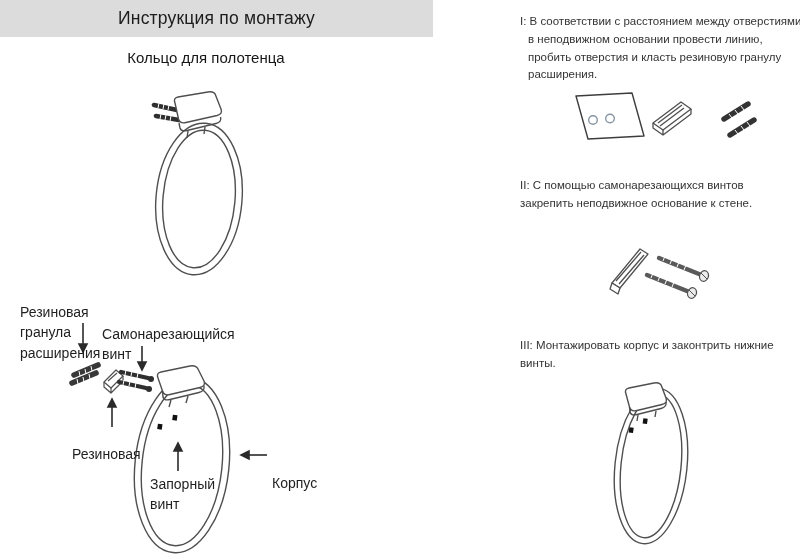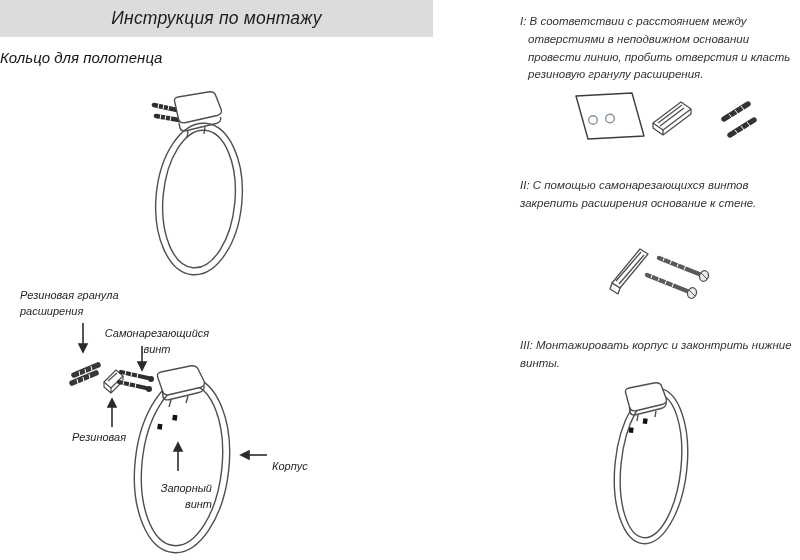--- a/index.html
+++ b/index.html
@@ -1,28 +1,28 @@
 <!DOCTYPE html>
 <html><head>
 <meta charset="utf-8">
 <style>
   html,body{margin:0;padding:0;}
   body{
     width:800px;height:560px;position:relative;overflow:hidden;
     background:#ffffff;color:#2e2e2e;
     font-family:"Liberation Sans", sans-serif;
   }
-  .abs{position:absolute;font-style:italic;}
+  .abs{position:absolute;}
   .band{
     left:0;top:0;width:433px;height:37px;background:#dcdcdc;
     display:flex;align-items:center;justify-content:center;
   }
   .title{font-size:17.5px;color:#1c1c1c;letter-spacing:.2px;}
-  .subtitle{left:0;top:49px;width:412px;text-align:left;font-size:15px;color:#161616;}
-  .lbl{font-size:11px;color:#1f1f1f;line-height:1.45;}
+  .subtitle{left:0;top:49px;width:412px;text-align:center;font-size:15px;color:#161616;}
+  .lbl{font-size:14px;color:#1f1f1f;line-height:1.45;margin-top:14px;}
   .step{font-size:11.5px;color:#333;line-height:1.55;}
   .hang{padding-left:8px;text-indent:-8px;}
   svg.art{position:absolute;overflow:visible;}
 </style>
 </head>
 <body>
 
 <div class="abs band">
   <span class="title">Инструкция по монтажу</span>
 </div>
@@ -114,23 +114,23 @@
     <line x1="57" y1="112" x2="57" y2="91"></line>
       <polygon points="53,92 61,92 57,84"></polygon>
     <line x1="123" y1="156" x2="123" y2="135"></line>
       <polygon points="119,136 127,136 123,128"></polygon>
     <line x1="212" y1="140" x2="193" y2="140"></line>
       <polygon points="194,136 194,144 186,140"></polygon>
   </g>
 </svg>
 
 <div class="abs lbl" style="left:20px;top:288px;width:112px">Резиновая гранула расширения</div>
-<div class="abs lbl" style="left:102px;top:326px;width:110px;text-align:center">Самонарезающийся винт</div>
+<div class="abs lbl" style="left:102px;top:310px;width:110px;text-align:left">Самонарезающийся винт</div>
 <div class="abs lbl" style="left:72px;top:430px">Резиновая</div>
-<div class="abs lbl" style="left:150px;top:481px;width:62px;text-align:right">Запорный винт</div>
+<div class="abs lbl" style="left:150px;top:460px;width:62px;text-align:left">Запорный винт</div>
 <div class="abs lbl" style="left:272px;top:459px">Корпус</div>
 
 <div class="abs step hang" style="left:520px;top:13px;width:276px">I: В соответствии с расстоянием между отверстиями в неподвижном основании провести линию, пробить отверстия и класть резиновую гранулу расширения.</div>
 
 <svg class="art" style="left:556px;top:86px" width="212" height="80" viewBox="0 0 212 80">
   <path d="M20,10 L76,7 L88,50 L32,53 Z" fill="#ffffff" stroke="#3d3d3d" stroke-width="1.4" stroke-linejoin="round"></path>
   <g fill="none" stroke="#8795a3" stroke-width="1.4">
     <circle cx="37" cy="34" r="4.3"></circle>
       <circle cx="54" cy="32.5" r="4.3"></circle>
   </g>
@@ -146,21 +146,21 @@
   <g stroke="#ffffff" stroke-width="1">
     <line x1="173" y1="28" x2="176" y2="32"></line>
       <line x1="179" y1="24" x2="182" y2="28"></line>
     <line x1="185" y1="20" x2="188" y2="24"></line>
       <line x1="179" y1="44" x2="182" y2="48"></line>
     <line x1="185" y1="40" x2="188" y2="44"></line>
       <line x1="191" y1="36" x2="194" y2="40"></line>
   </g>
 </svg>
 
-<div class="abs step" style="left:520px;top:177px;width:276px">II: С помощью самонарезающихся винтов закрепить расширения основание к стене.</div>
+<div class="abs step" style="left:520px;top:177px;width:276px">II: С помощью самонарезающихся винтов закрепить неподвижное основание к стене.</div>
 
 <svg class="art" style="left:583px;top:233px" width="145" height="80" viewBox="0 0 145 80">
   <g fill="#ffffff" stroke="#4f4f4f" stroke-width="1.3" stroke-linejoin="round">
     <path d="M29,50 L57,16 L65,21 L37,55 Z"></path>
     <path d="M29,50 L27,56 L35,61 L37,55 Z"></path>
     <path d="M33,48 L58,19 M36,51 L61,22" fill="none"></path>
   </g>
   <g stroke="#5a5a5a" stroke-width="4.4" stroke-linecap="round">
     <line x1="76" y1="25" x2="116" y2="41"></line>
     <line x1="64" y1="42" x2="104" y2="58"></line>

